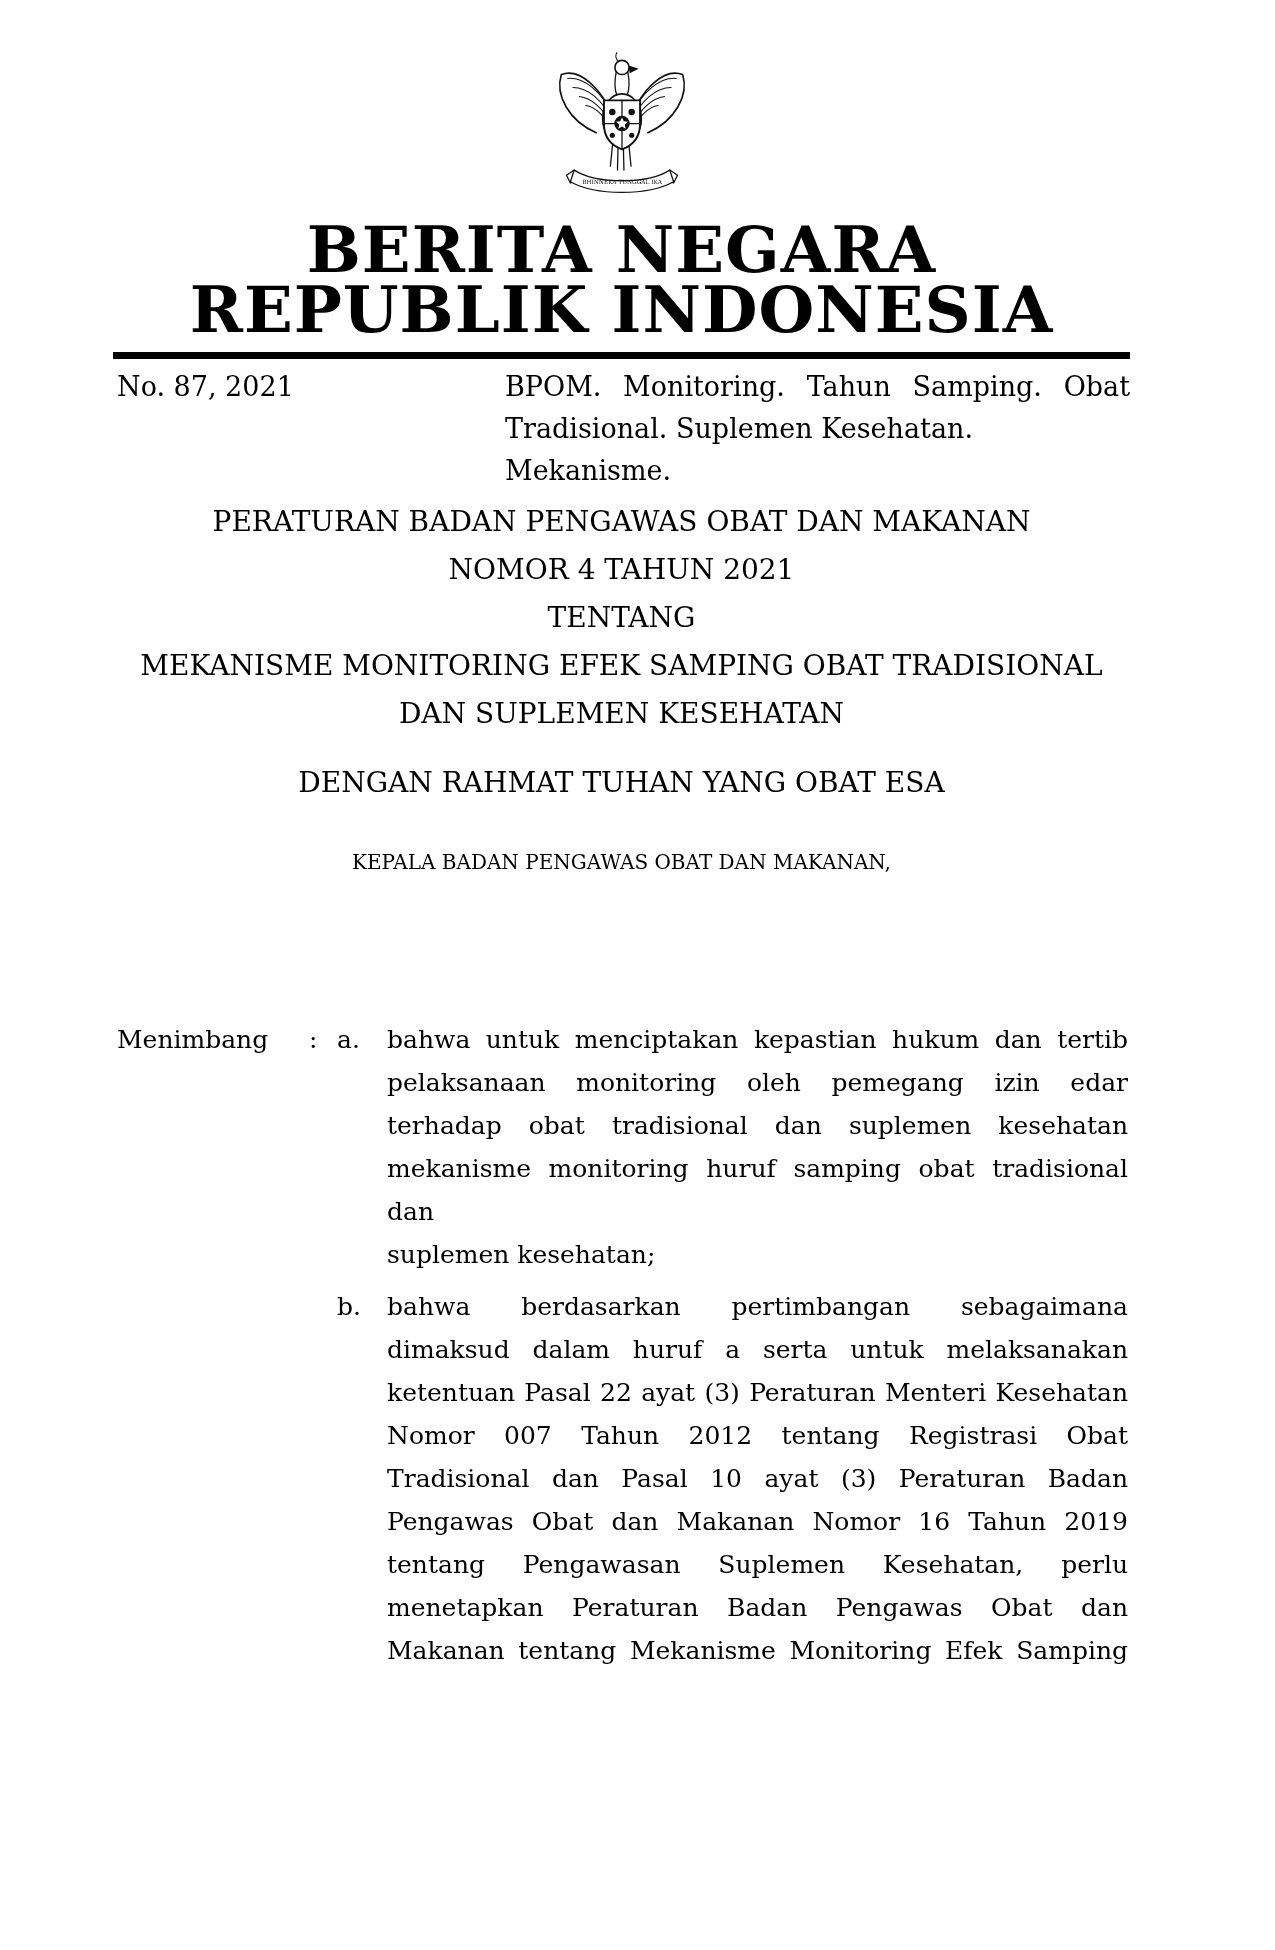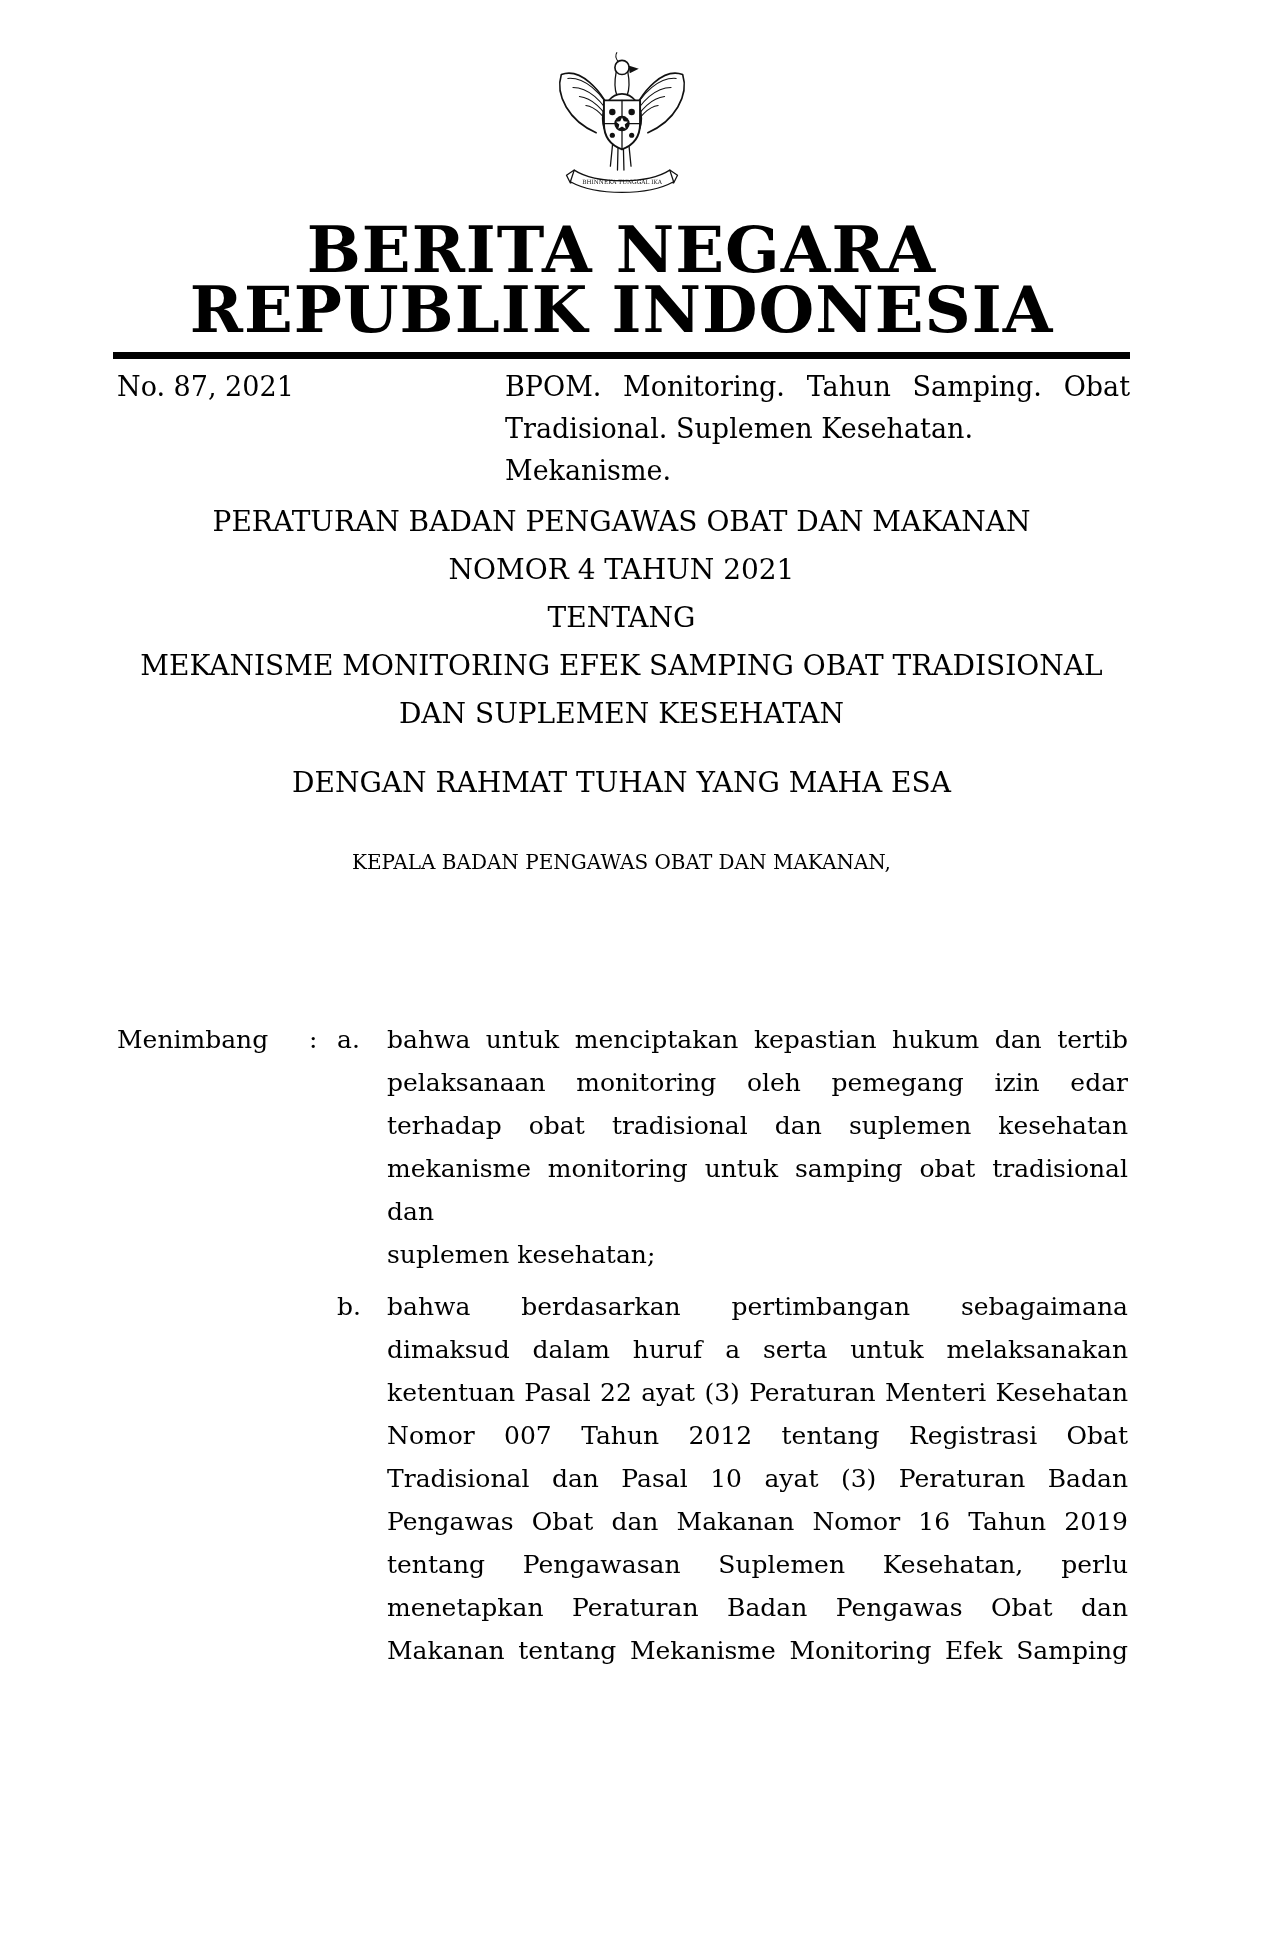--- a/index.html
+++ b/index.html
@@ -114,34 +114,34 @@
   </div>
 
   <div class="title-block">
     <div>PERATURAN BADAN PENGAWAS OBAT DAN MAKANAN</div>
     <div>NOMOR 4 TAHUN 2021</div>
     <div>TENTANG</div>
     <div>MEKANISME MONITORING EFEK SAMPING OBAT TRADISIONAL</div>
     <div>DAN SUPLEMEN KESEHATAN</div>
   </div>
 
-  <div class="invocation">DENGAN RAHMAT TUHAN YANG MAHA ESA</div>
+  <div class="invocation">DENGAN RAHMAT TUHAN YANG OBAT ESA</div>
   <div class="official">KEPALA BADAN PENGAWAS OBAT DAN MAKANAN,</div>
 
   <div class="considerations">
     <div class="c-label">Menimbang</div>
     <div class="c-colon">:</div>
     <div class="c-items">
       <div class="c-item">
         <div class="c-marker">a.</div>
         <div class="c-text">
           <div class="jline">bahwa untuk menciptakan kepastian hukum dan tertib</div>
           <div class="jline">pelaksanaan monitoring oleh pemegang izin edar</div>
           <div class="jline">terhadap obat tradisional dan suplemen kesehatan</div>
-          <div class="jline">mekanisme monitoring untuk samping obat tradisional dan</div>
+          <div class="jline">mekanisme monitoring huruf samping obat tradisional dan</div>
           <div class="jlast">suplemen kesehatan;</div>
         </div>
       </div>
       <div class="c-item second">
         <div class="c-marker">b.</div>
         <div class="c-text">
           <div class="jline">bahwa berdasarkan pertimbangan sebagaimana</div>
           <div class="jline">dimaksud dalam huruf a serta untuk melaksanakan</div>
           <div class="jline">ketentuan Pasal 22 ayat (3) Peraturan Menteri Kesehatan</div>
           <div class="jline">Nomor 007 Tahun 2012 tentang Registrasi Obat</div>

